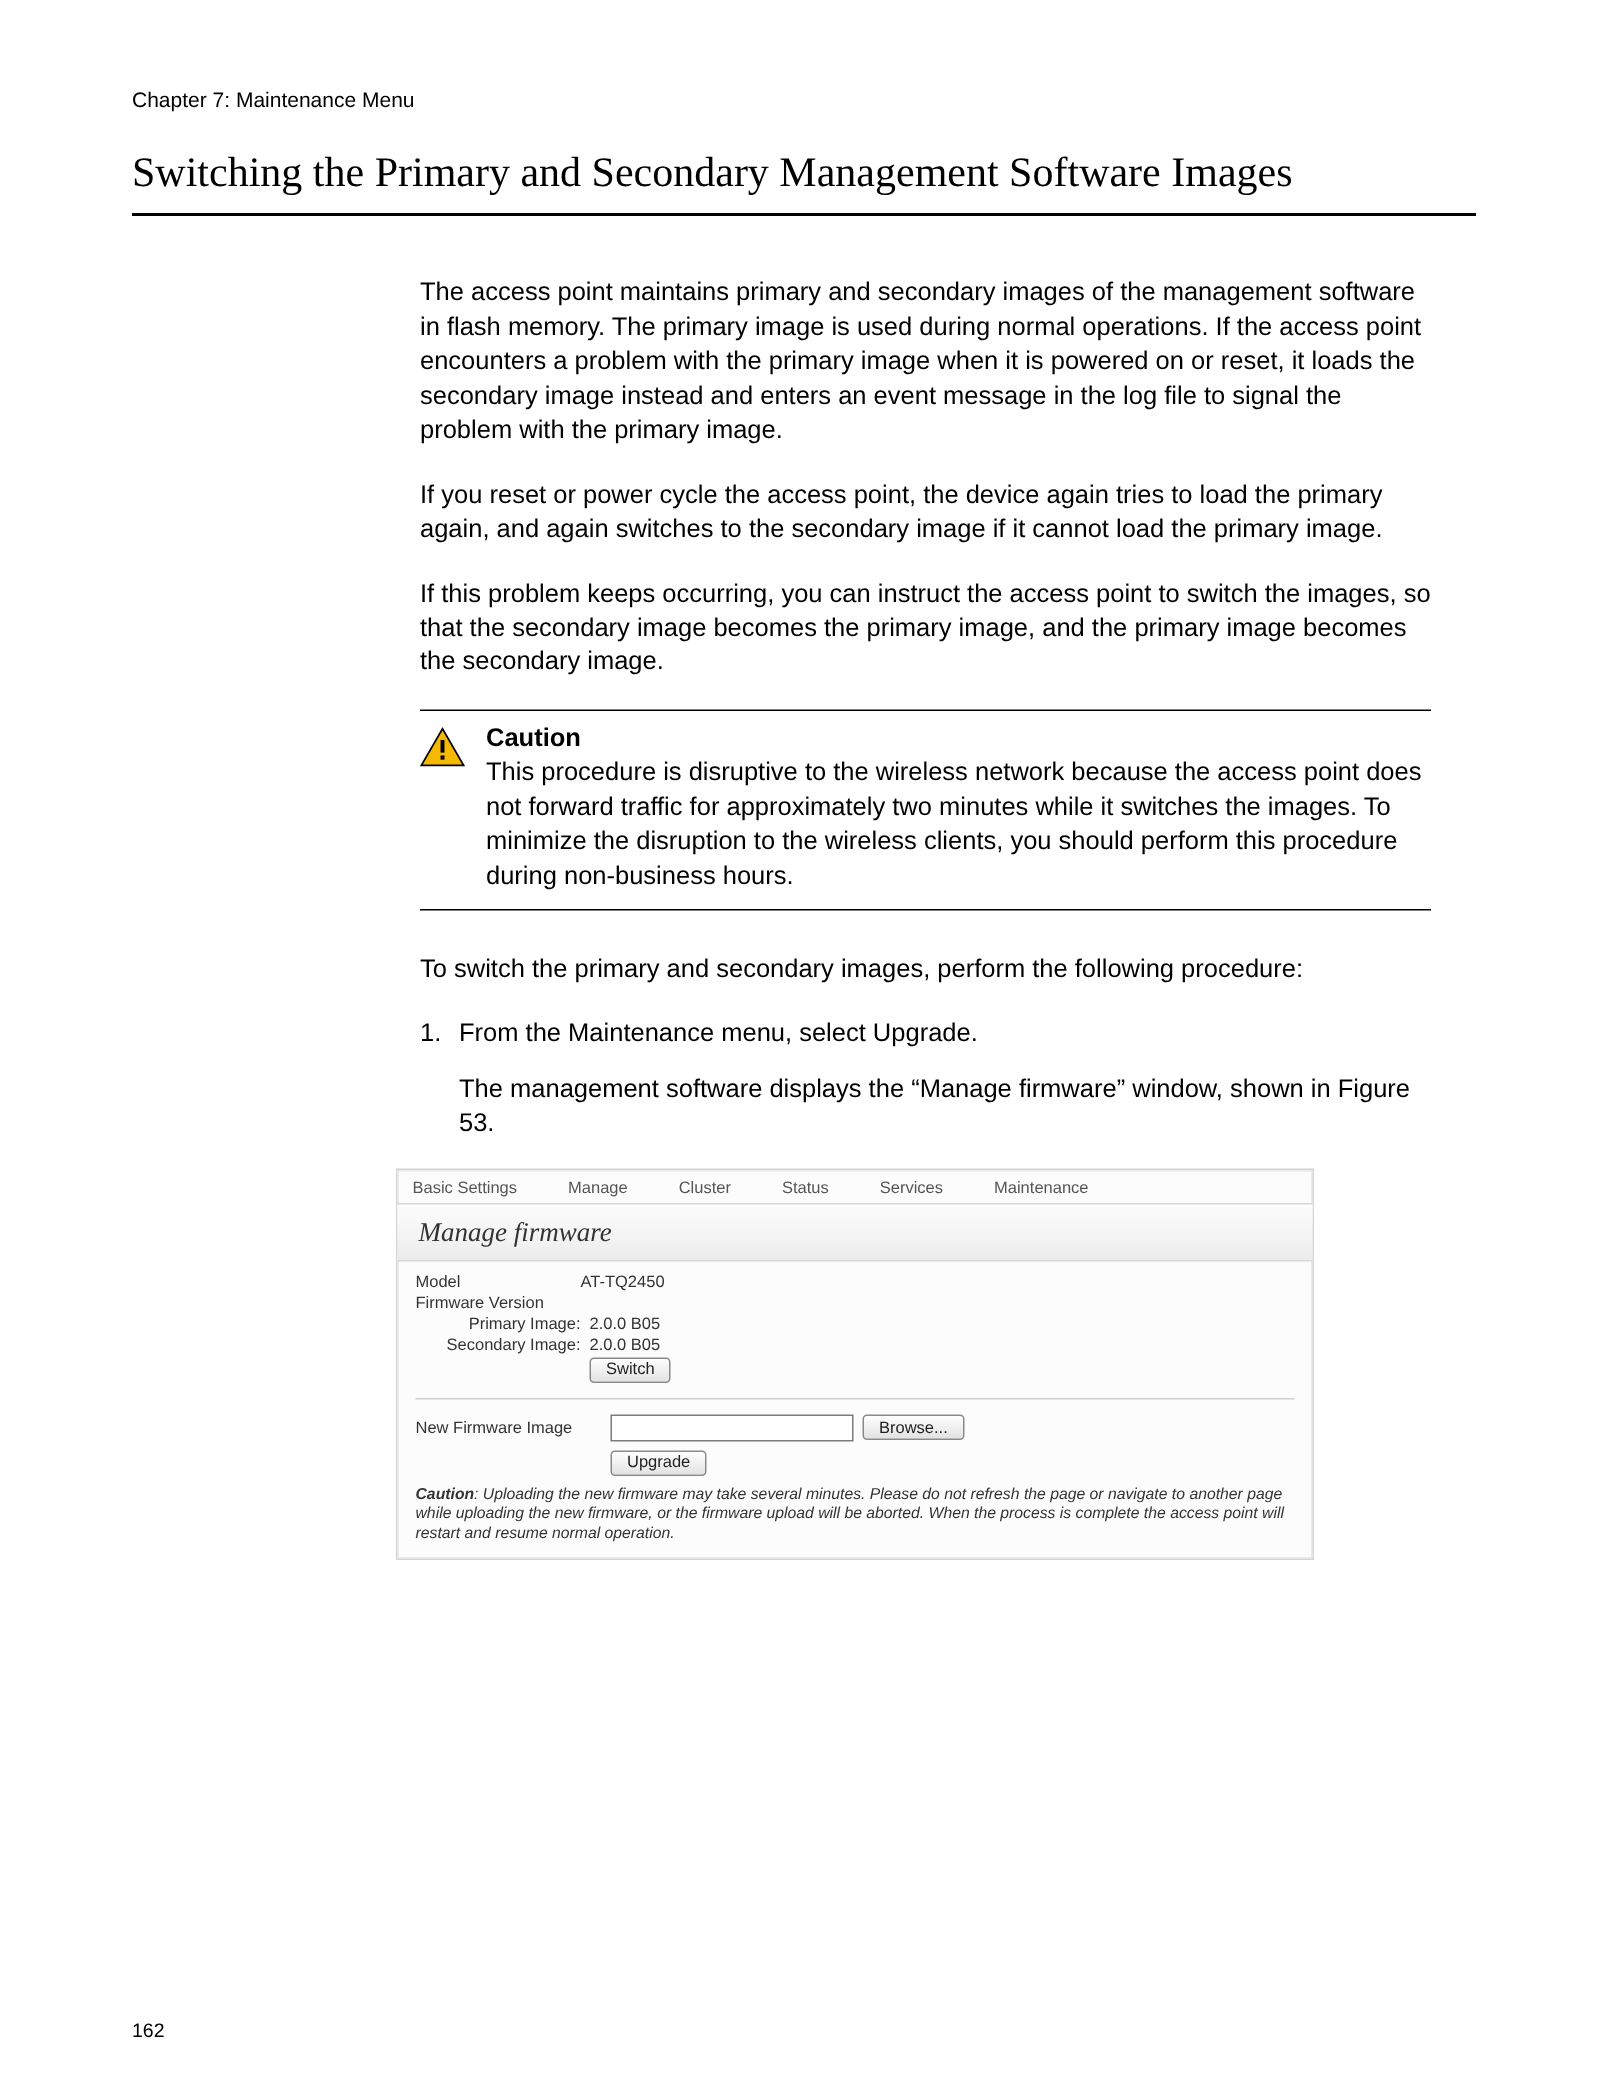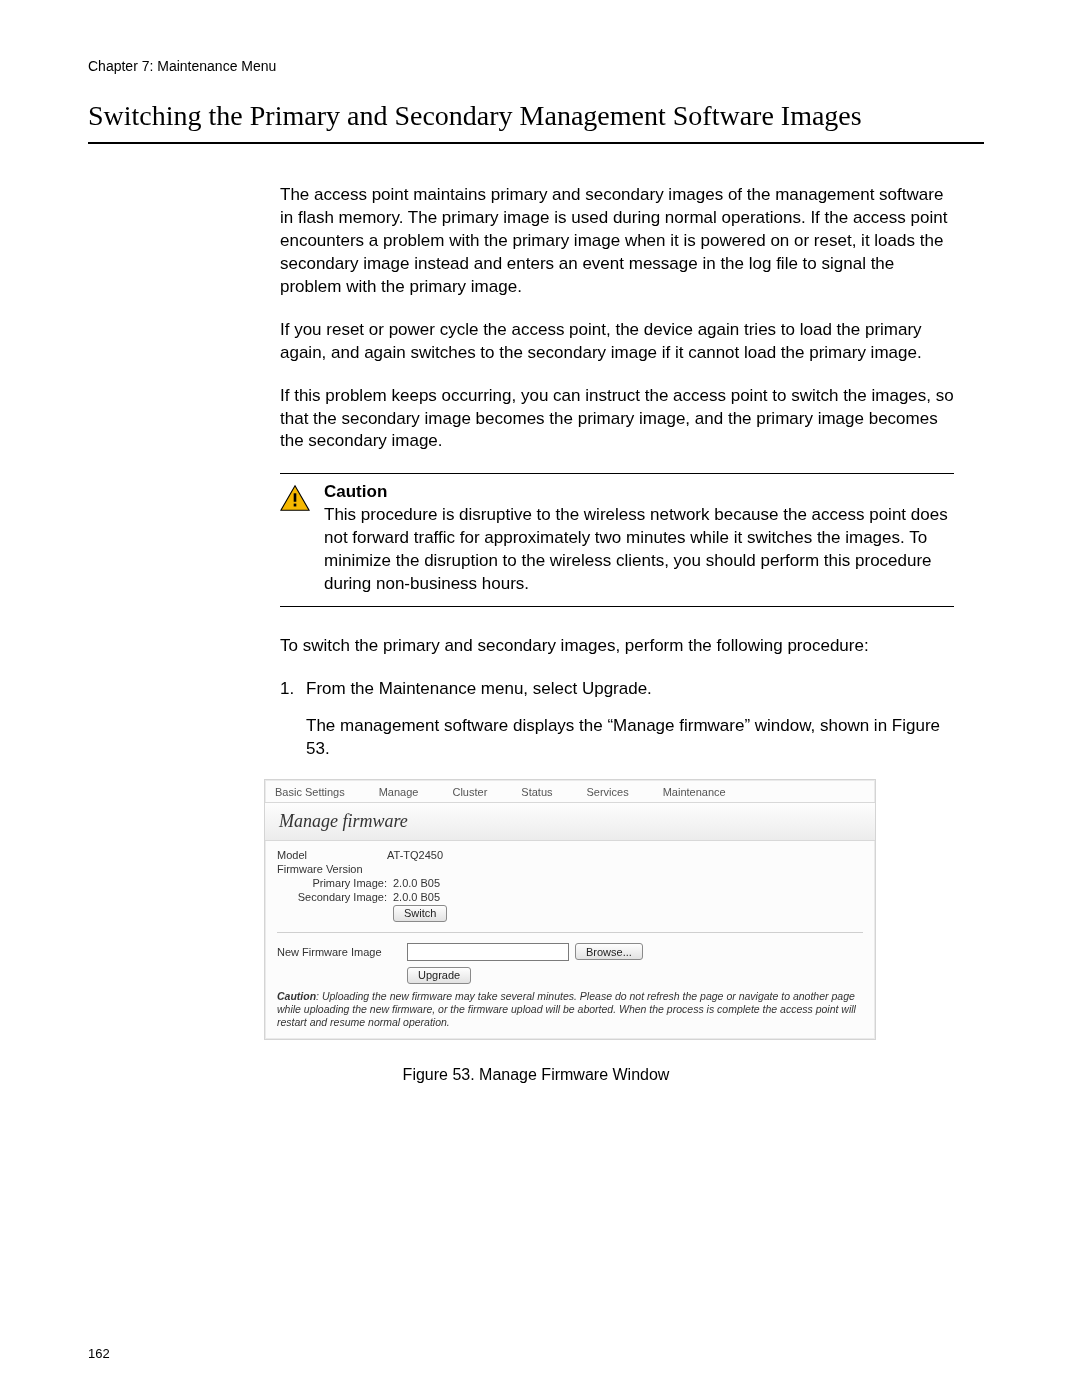--- a/index.html
+++ b/index.html
@@ -226,16 +226,15 @@
       <div class="fw-row">
         <span style="width:130px;"></span>
         <span class="fw-btn">Upgrade</span>
       </div>
       <div class="fw-caution">
         <b>Caution</b><span>: Uploading the new firmware may take several minutes. Please do not refresh the page or navigate to another page while uploading the new firmware, or the firmware upload will be aborted. When the process is complete the access point will restart and resume normal operation.</span>
       </div>
     </div>
   </div>
 
-  <div class="figure-caption">Figure 53. Manage Firmware Window</div>
 
   <div class="page-num">162</div>
 </div>
 
 </body></html>

